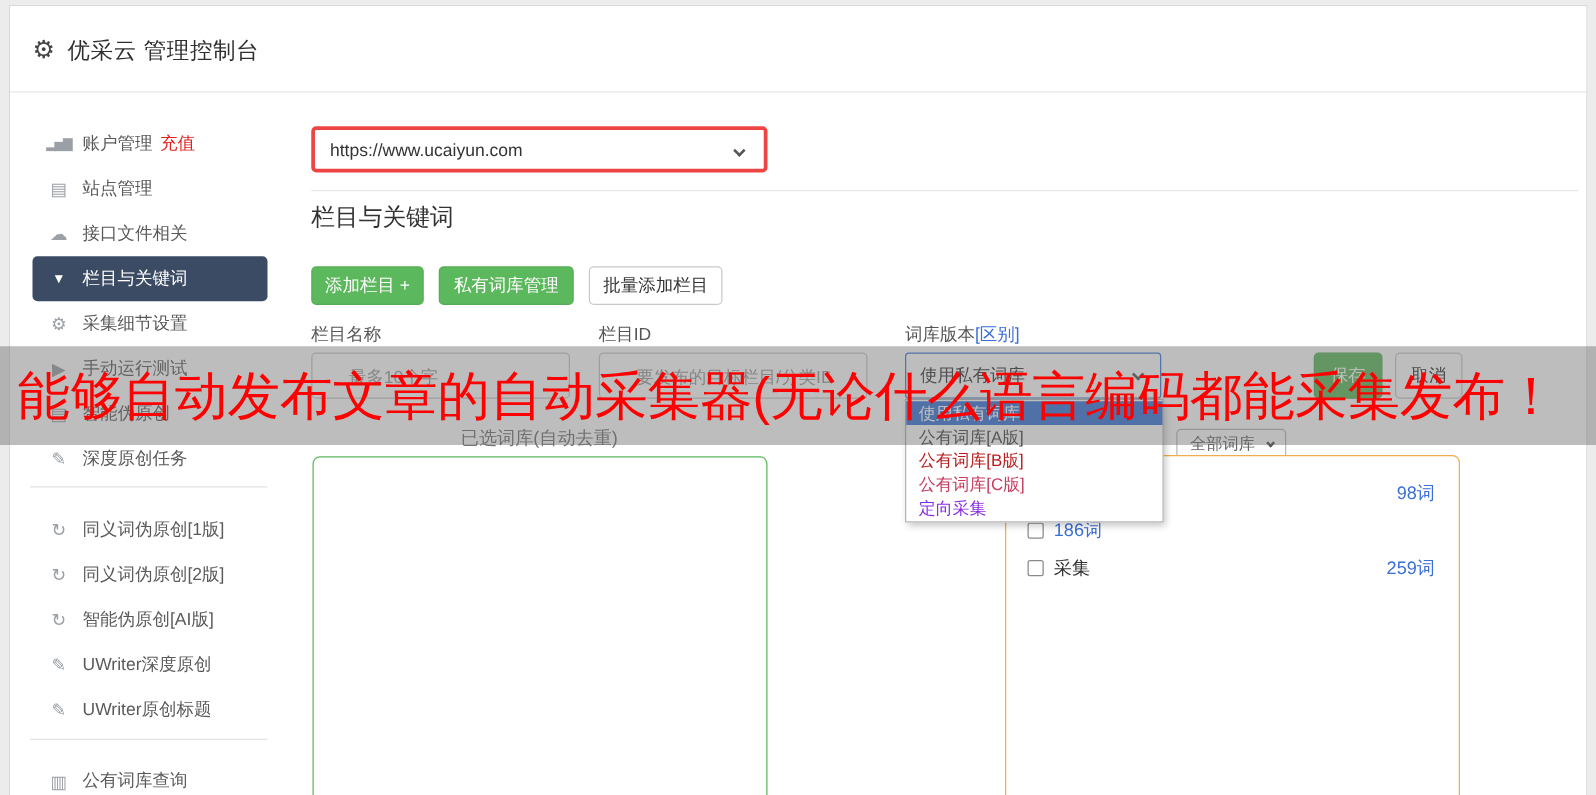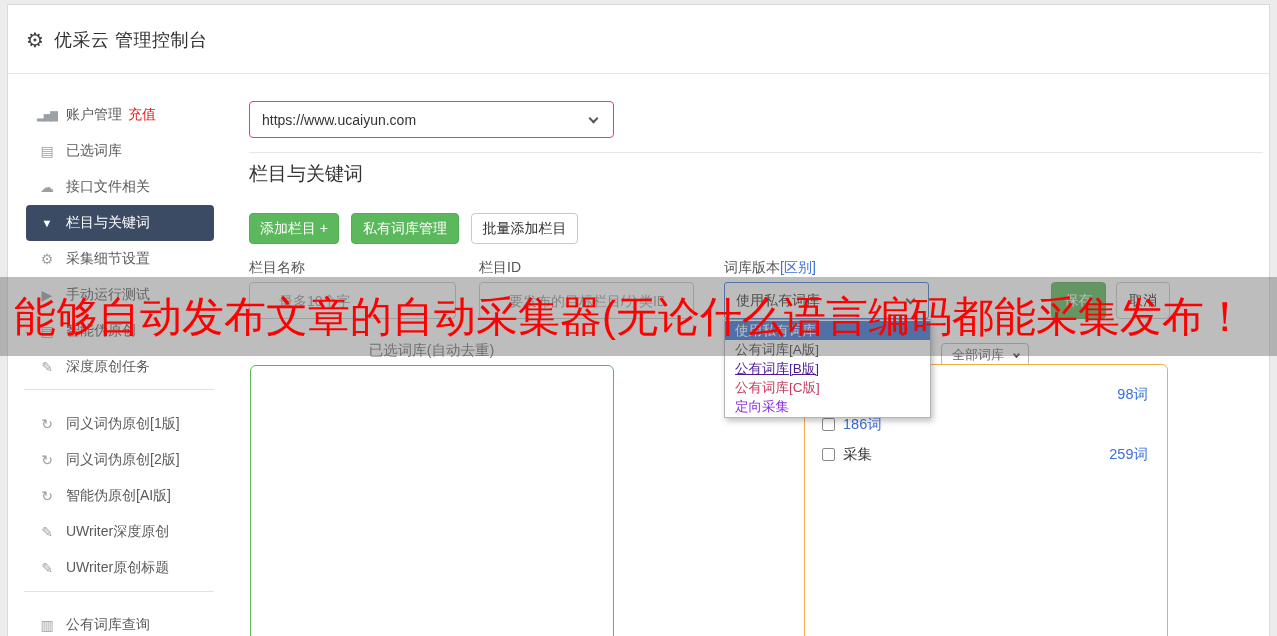--- a/index.html
+++ b/index.html
@@ -17,40 +17,40 @@
   
   .nav { position:absolute; left:18px; width:188px; list-style:none; }
   .nav li { height:36px; display:flex; align-items:center; padding-left:10px; font-size:14px; color:#5a5a5a; cursor:pointer; border-radius:4px; }
   .nav .ic { width:22px; margin-right:8px; text-align:center; color:#9aa0a6; font-size:14px; flex:0 0 22px; }
   .nav li.active { background:#3c4b64; color:#fff; }
   .nav li.active .ic { color:#fff; }
   .extra-red { color:#e01f1f; margin-left:6px; }
   .side-div { position:absolute; left:16px; width:190px; border:none; border-top:1px solid #e2e2e2; }
 
   
-  .selectbox { position:absolute; background:#fff; border:1px solid #ef4444; border-radius:4px; display:flex; align-items:center; padding:0 12px; font-size:14px; color:#333; cursor:pointer; }
+  .selectbox { position:absolute; background:#fff; border:3px solid #ef4444; border-radius:4px; display:flex; align-items:center; padding:0 12px; font-size:14px; color:#333; cursor:pointer; }
   .chev { width:7px; height:7px; border-right:2px solid #555; border-bottom:2px solid #555; transform:rotate(45deg); position:absolute; }
   .main-div { position:absolute; border:none; border-top:1px solid #e7e7e7; }
   .page-title { position:absolute; left:241px; top:156px; font-size:19px; color:#333; }
 
   .btn { position:absolute; height:31px; border-radius:4px; font-size:14px; display:flex; align-items:center; justify-content:center; cursor:pointer; border:1px solid transparent; }
   .btn-green { background:#5cb85c; border-color:#54ad54; color:#fff; }
   .btn-white { background:#fff; border-color:#c9c9c9; color:#333; }
 
   .flabel { position:absolute; top:254px; font-size:14px; color:#555; }
   .flink { color:#3a6fd8; cursor:pointer; }
   .finput { position:absolute; top:277px; height:37px; border:1px solid #c9c9c9; border-radius:4px; padding:0 29px; font-size:14px; color:#333; font-family:"Liberation Sans", sans-serif; background:#fff; }
   .finput::placeholder { color:#9b9b9b; }
 
   .fselect { position:absolute; left:716px; top:277px; width:205px; height:37px; border:1.5px solid #3d7ad6; border-radius:3px; background:#fff; display:flex; align-items:center; padding:0 11px; font-size:14px; color:#333; cursor:pointer; }
 
   .dropdown { position:absolute; left:716px; top:314px; width:207px; background:#fff; border:1px solid #b5b5b5; box-shadow:2px 3px 6px rgba(0,0,0,0.25); z-index:10; padding:1px 0; }
   .opt { height:19px; line-height:19px; padding-left:10px; font-size:13.5px; color:#444; cursor:pointer; white-space:nowrap; }
   .opt.hl { background:#3875d7; color:#fff; }
-  .opt.c-blue { color:#4c1d95;text-decoration:underline; }
+  .opt.c-blue { color:#b91c1c; }
   .opt.c-crimson { color:#c73a5e; }
   .opt.c-purple { color:#8a2be2; }
 
   .sel-label { position:absolute; left:241px; top:336px; width:365px; text-align:center; font-size:14.5px; color:#737373; }
   .green-box { position:absolute; left:242px; top:360px; width:364px; height:300px; border:1px solid #5cb85c; border-radius:6px; background:#fff; }
 
   .mini-select { position:absolute; left:933px; top:338px; width:88px; height:24px; border:1px solid #b9b9b9; border-radius:4px; background:#fdfdfd; display:flex; align-items:center; padding:0 10px; font-size:13px; color:#666; cursor:pointer; }
 
   .orange-panel { position:absolute; left:796px; top:359px; width:364px; height:300px; border:1px solid #f0ad4e; border-radius:6px; background:#fff; padding-top:14px; }
   .tp-row { height:30px; display:flex; align-items:center; padding:0 19px 0 17px; }
@@ -75,21 +75,21 @@
   </div>
 
   <ul class="nav" style="top:92px;">
     <li>
       <span class="ic" style="font-size:10px;letter-spacing:-1px;">▂▅▇</span>
       <span>账户管理</span>
       <span class="extra-red">充值</span>
     </li>
     <li>
       <span class="ic">▤</span>
-      <span>已选词库</span>
+      <span>站点管理</span>
     </li>
     <li>
       <span class="ic">☁</span>
       <span>接口文件相关</span>
     </li>
     <li class="active">
       <span class="ic" style="font-size:11px;">▼</span>
       <span>栏目与关键词</span>
     </li>
     <li>

